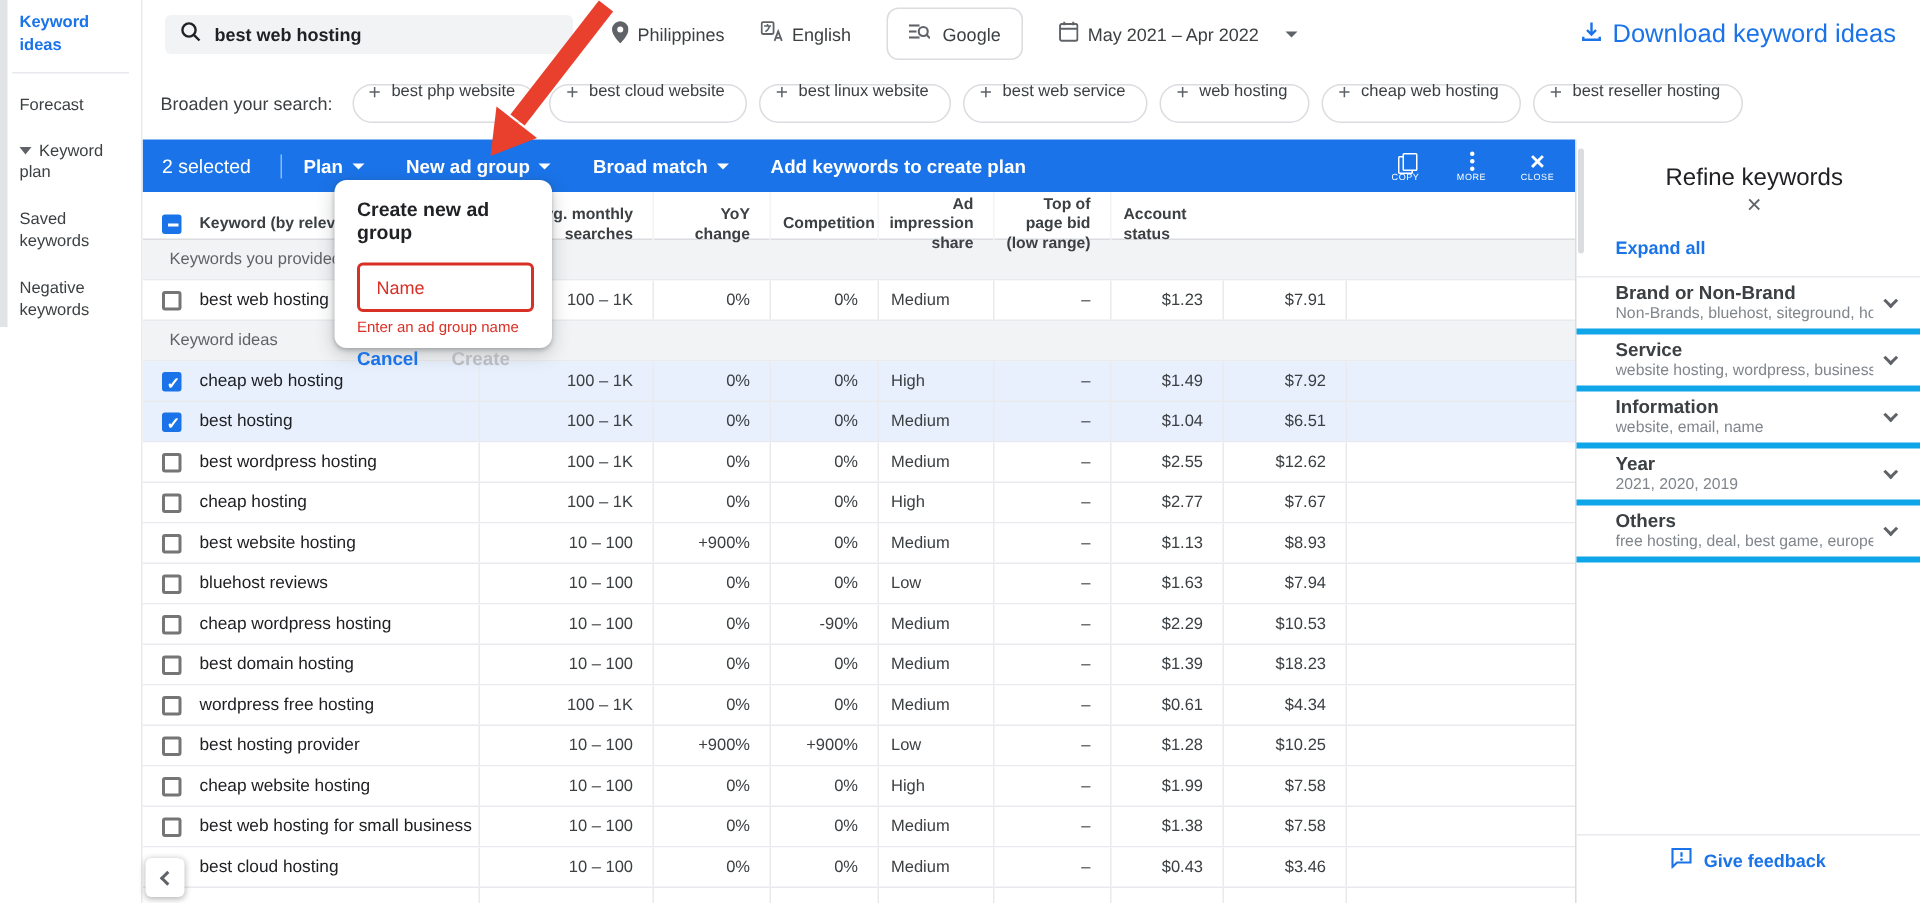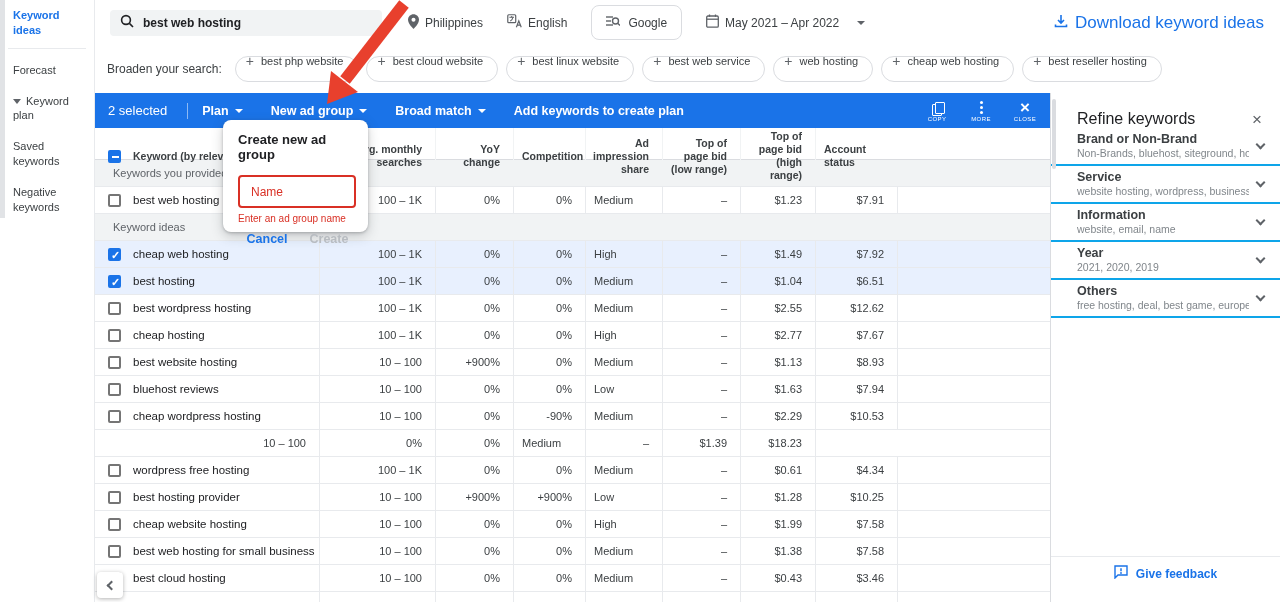--- a/index.html
+++ b/index.html
@@ -69,32 +69,32 @@
   .cb.ind::after { content:""; position:absolute; left:2px; top:4px; width:7px; height:2px; background:#fff; }
   
   .paddle { position:absolute; left:97px; top:572px; width:26px; height:26px; background:#fff; border-radius:4px; box-shadow:0 1px 4px rgba(0,0,0,.3); z-index:6; display:flex; align-items:center; justify-content:center; cursor:pointer; }
   .chev-left { width:7px; height:7px; border-left:2px solid #5f6368; border-bottom:2px solid #5f6368; transform:rotate(45deg); margin-left:3px; }
   
   .popup { position:absolute; left:223px; top:120px; width:145px; height:112px; background:#fff; border-radius:8px; box-shadow:0 1px 3px rgba(60,64,67,.3), 0 4px 12px rgba(60,64,67,.25); z-index:10; padding:12px 11px 10px 15px; }
   .popup-title { font-size:13px; font-weight:bold; color:#202124; }
   .popup-input { margin-top:13px; width:118px; height:33px; border:2px solid #d93025; border-radius:4px; display:flex; align-items:center; padding-left:11px; cursor:text; }
   .popup-input .fl { color:#d93025; font-size:12px; }
   .popup-err { margin-top:5px; font-size:10px; color:#d93025; white-space:nowrap; }
-  .popup-btns { margin-top:8px; display:flex; justify-content:center; gap:22px; font-size:12.5px; font-weight:bold; }
+  .popup-btns { margin-top:8px; display:flex; gap:22px; font-size:12.5px; font-weight:bold; }
   .btn-cancel { color:#1a73e8; cursor:pointer; }
   .btn-create { color:#b8bcc1; cursor:default; }
   
   .panel { position:absolute; left:1050px; top:93px; width:230px; height:509px; background:#fff; border-left:1px solid #dadce0; z-index:5; }
   .panel-scroll { position:absolute; left:1px; top:6px; width:4px; height:70px; background:#dadce0; border-radius:2px; }
-  .panel-head { display:flex; justify-content:space-between; align-items:center; padding:17px 18px 0 26px; }
+  .panel-head { display:flex; align-items:center; padding:17px 18px 0 26px;flex-direction:column; }
   .panel-title { font-size:16px; color:#202124; }
   .panel-close { color:#5f6368; font-size:17px; cursor:pointer; line-height:1; }
   .panel-close::before { content:"×"; }
   .expand-all { padding:13px 0 12px 26px; font-size:12px; font-weight:bold; color:#1a73e8; cursor:pointer; border-bottom:1px solid #e8eaed; }
-  .ref-sec { padding:8px 16px 8px 26px; border-bottom:2px solid #0ea5e9; display:flex; align-items:center; justify-content:space-between; cursor:pointer; height:38px; }
+  .ref-sec { padding:8px 16px 8px 26px; border-bottom:4px solid #0ea5e9; display:flex; align-items:center; justify-content:space-between; cursor:pointer; height:38px; }
   .ref-txt { overflow:hidden; }
   .ref-title { font-size:12.5px; font-weight:bold; color:#3c4043; line-height:1.3; }
   .ref-sub { font-size:10.5px; color:#80868b; white-space:nowrap; overflow:hidden; line-height:1.3; }
   .chev-down { width:7px; height:7px; border-right:2px solid #5f6368; border-bottom:2px solid #5f6368; transform:rotate(45deg); flex:none; margin-left:8px; margin-top:-3px; }
   .feedback { position:absolute; left:0; bottom:12px; width:100%; border-top:1px solid #e8eaed; height:34px; display:flex; align-items:center; justify-content:center; gap:8px; color:#1a73e8; font-size:12px; font-weight:bold; cursor:pointer; }
   
   .arrow-svg { position:absolute; left:0; top:0; z-index:20; pointer-events:none; }
 </style>
 </head>
 <body>
@@ -265,23 +265,20 @@
         </div>
         <div class="th left">
           <span>Competition</span>
         </div>
         <div class="th ">
           <span>Ad impression share</span>
         </div>
         <div class="th ">
           <span>Top of page bid (low range)</span>
         </div>
-        <div class="th ">
-          <span>Top of page bid (high range)</span>
-        </div>
         <div class="th left">
           <span>Account status</span>
         </div>
       </div>
     <div id="tbody">
         <div class="section-row">
           <span>Keywords you provided</span>
         </div>
         <div class="tgrid trow">
           <div class="td kw">
@@ -392,20 +389,24 @@
           <div class="td">10 – 100</div>
           <div class="td">0%</div>
           <div class="td">-90%</div>
           <div class="td left">Medium</div>
           <div class="td">–</div>
           <div class="td">$2.29</div>
           <div class="td">$10.53</div>
           <div class="td left"></div>
         </div>
         <div class="tgrid trow">
+          <div class="td kw">
+            <span class="cb"></span>
+            <span>best domain hosting</span>
+          </div>
           <div class="td">10 – 100</div>
           <div class="td">0%</div>
           <div class="td">0%</div>
           <div class="td left">Medium</div>
           <div class="td">–</div>
           <div class="td">$1.39</div>
           <div class="td">$18.23</div>
           <div class="td left"></div>
         </div>
         <div class="tgrid trow">
@@ -507,20 +508,21 @@
       <span class="btn-create">Create</span>
     </div>
   </div>
 
   <div class="panel">
     <div class="panel-scroll"></div>
     <div class="panel-head">
       <span class="panel-title">Refine keywords</span>
       <span class="panel-close"></span>
     </div>
+    <div class="expand-all">Expand all</div>
     <div id="refine-secs">
         <div class="ref-sec">
           <div class="ref-txt">
             <div class="ref-title">Brand or Non-Brand</div>
             <div class="ref-sub">Non-Brands, bluehost, siteground, hostgator, ...</div>
           </div>
           <span class="chev-down"></span>
         </div>
         <div class="ref-sec">
           <div class="ref-txt">

